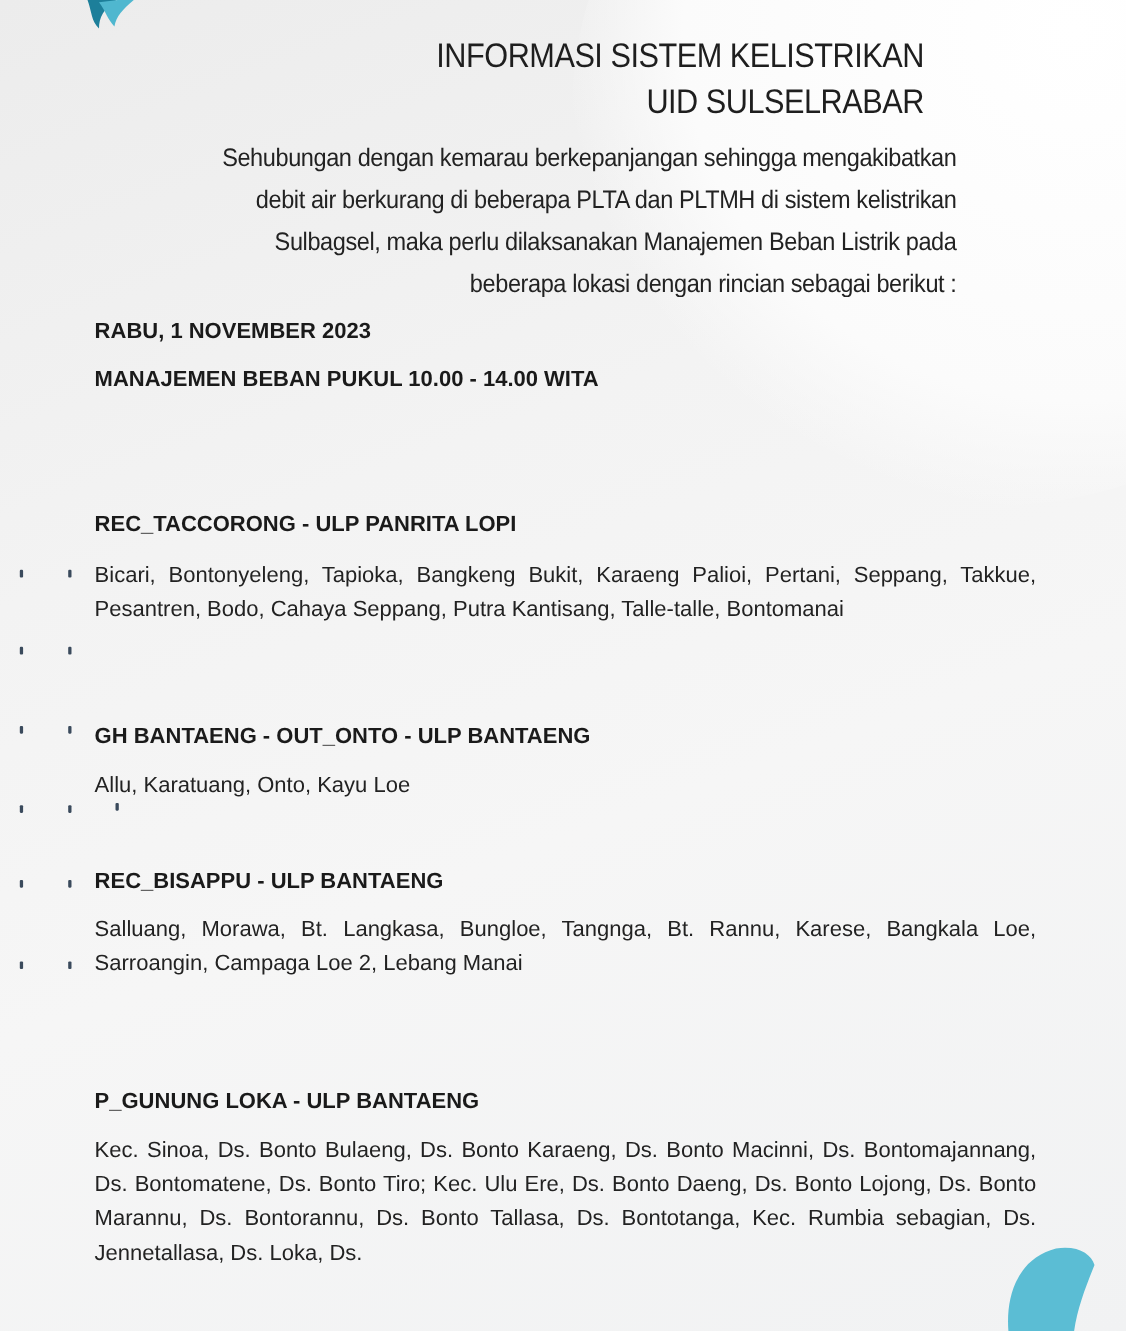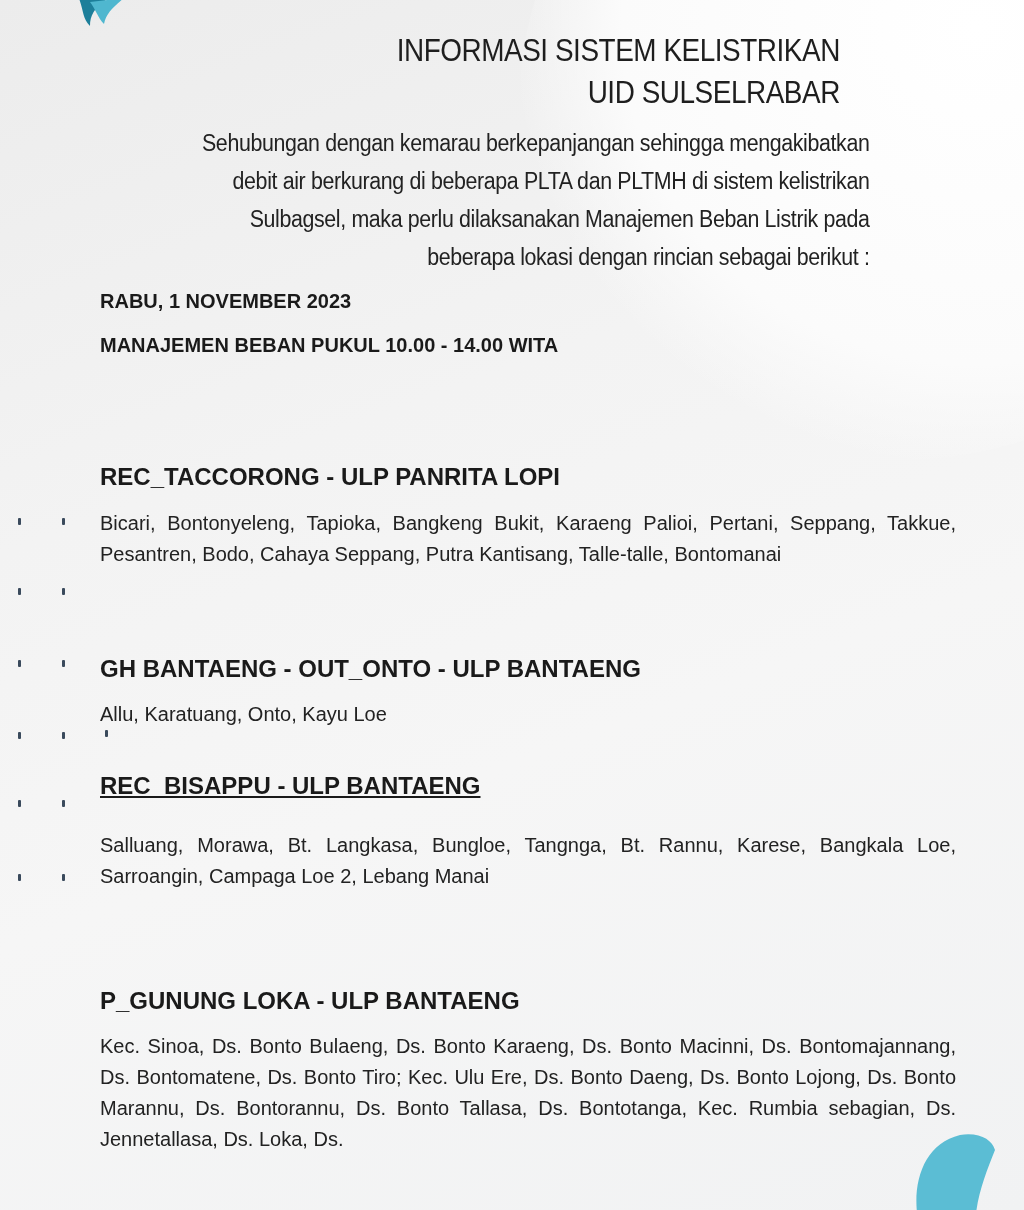--- a/index.html
+++ b/index.html
@@ -64,32 +64,31 @@
     line-height: 38px;
     color: #222;
     letter-spacing: -0.4px;
     transform: scaleX(0.93);
   }
   .content {
     position: absolute;
     left: 86px;
     top: 286px;
     width: 856px;
-    margin-left: 14px;
   }
   .meta-line {
     font-weight: bold;
     font-size: 20px;
     height: 44px;
     line-height: 30px;
     color: #1a1a1a;
   }
   .section-title {
     font-weight: bold;
-    font-size: 24px;
+    font-size: 20px;
     line-height: 30px;
     color: #1a1a1a;
     position: absolute;
   }
   .section-body {
     position: absolute;
     font-size: 20px;
     line-height: 31px;
     color: #222;
     text-align: justify;
@@ -140,21 +139,21 @@
     <div class="section-title" style="top:176px;">REC_TACCORONG - ULP PANRITA LOPI</div>
     <div class="section-body" style="top:222px;">Bicari, Bontonyeleng, Tapioka, Bangkeng Bukit, Karaeng Palioi, Pertani, Seppang, Takkue, Pesantren, Bodo, Cahaya Seppang, Putra Kantisang, Talle-talle, Bontomanai</div>
   </section>
 
   <section>
     <div class="section-title" style="top:368px;">GH BANTAENG - OUT_ONTO - ULP BANTAENG</div>
     <div class="section-body" style="top:413px;">Allu, Karatuang, Onto, Kayu Loe</div>
   </section>
 
   <section>
-    <div class="section-title" style="top:485px;text-decoration:underline;">REC_BISAPPU - ULP BANTAENG</div>
+    <div class="section-title" style="top:500px;">REC_BISAPPU - ULP BANTAENG</div>
     <div class="section-body" style="top:544px;">Salluang, Morawa, Bt. Langkasa, Bungloe, Tangnga, Bt. Rannu, Karese, Bangkala Loe, Sarroangin, Campaga Loe 2, Lebang Manai</div>
   </section>
 
   <section>
     <div class="section-title" style="top:700px;">P_GUNUNG LOKA - ULP BANTAENG</div>
     <div class="section-body" style="top:745px;">Kec. Sinoa, Ds. Bonto Bulaeng, Ds. Bonto Karaeng, Ds. Bonto Macinni, Ds. Bontomajannang, Ds. Bontomatene, Ds. Bonto Tiro; Kec. Ulu Ere, Ds. Bonto Daeng, Ds. Bonto Lojong, Ds. Bonto Marannu, Ds. Bontorannu, Ds. Bonto Tallasa, Ds. Bontotanga, Kec. Rumbia sebagian, Ds. Jennetallasa, Ds. Loka, Ds.</div>
   </section>
 </main>
 
 <div class="dot" style="left:18px; top:518px;"></div>

